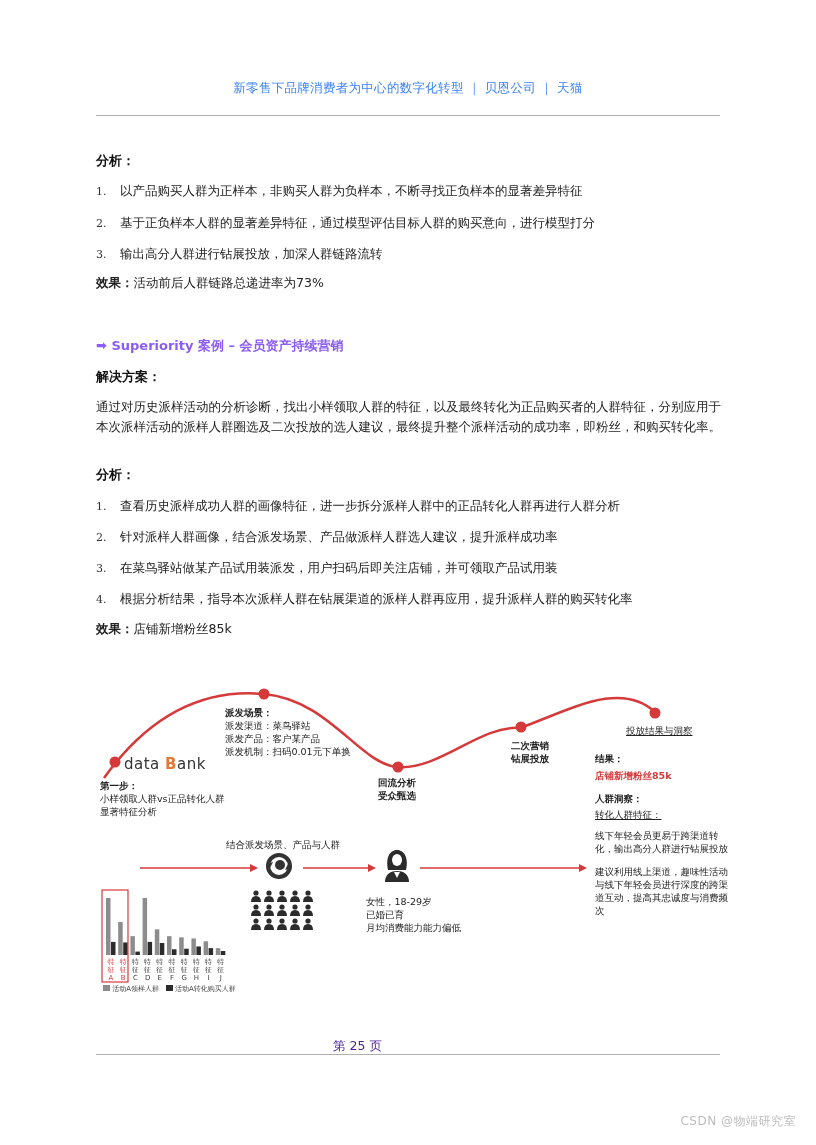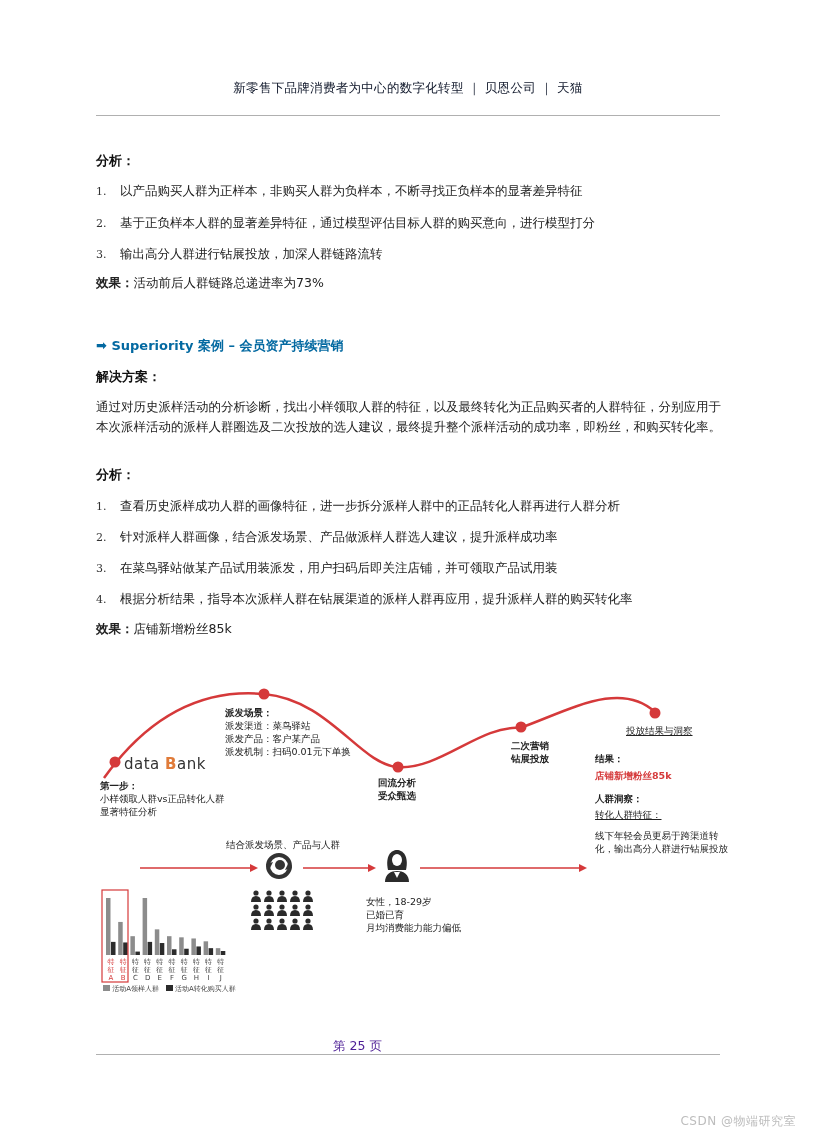--- a/index.html
+++ b/index.html
@@ -1,24 +1,24 @@
 <!DOCTYPE html>
 <html><head>
 <meta charset="utf-8">
 <style>
   html, body { margin:0; padding:0; background:#fff; }
   body { width:816px; height:1145px; position:relative; overflow:hidden;
          font-family:"DejaVu Sans", "Liberation Sans", sans-serif; color:#222; }
   .abs { position:absolute; }
-  .hdr { left:0; width:816px; top:80px; text-align:center; font-size:12.5px; color:#0f172a; letter-spacing:0.3px; }
+  .hdr { left:0; width:816px; top:80px; text-align:center; font-size:12.5px; color:#3b82f6; letter-spacing:0.3px; }
   .rule { left:96px; width:624px; height:1px; background:#b0b0b0; }
   .label { font-size:13px; font-weight:bold; color:#111; }
   .para { font-size:12.5px; color:#222; line-height:20px; }
   .num { display:inline-block; width:24px; font-family:"DejaVu Serif", serif; font-size:11px; color:#333; }
-  .section { font-size:13px; font-weight:bold; color:#0369a1; }
+  .section { font-size:13px; font-weight:bold; color:#8b5cf6; }
   .diag { font-size:9.5px; color:#222; line-height:13px; }
   .diag b { font-weight:bold; }
   .red { color:#d5393a; }
   .page { left:0; width:715px; top:1038px; text-align:center; font-size:12.5px; color:#4c1d95; }
   .wm { right:20px; top:1113px; font-size:12px; color:#bdbdbd; letter-spacing:0.5px; }
   .bullets { margin:0; padding:0; list-style:none; }
   .bullets li { position:relative; padding-left:10px; margin-bottom:3px; }
   .bullets li::before { content:"•"; position:absolute; left:0; }
 </style>
 </head>
@@ -209,20 +209,21 @@
 </div>
 
 <div class="abs diag" style="left:626px; top:724px;text-decoration:underline;">投放结果与洞察</div>
 
 <div class="abs diag" style="left:595px; top:752px; width:135px;">
   <b>结果：</b>
   <div class="red" style="font-weight:bold; margin-top:4px;">店铺新增粉丝85k</div>
   <div style="font-weight:bold; margin-top:10px;">人群洞察：</div>
   <div style="text-decoration:underline; margin-top:3px; margin-bottom:4px;">转化人群特征：</div>
   <div style="margin-top:8px;">线下年轻会员更易于跨渠道转化，输出高分人群进行钻展投放</div>
+  <div style="margin-top:10px;">建议利用线上渠道，趣味性活动与线下年轻会员进行深度的跨渠道互动，提高其忠诚度与消费频次</div>
 </div>
 
 <div class="abs diag" style="left:226px; top:838px;">结合派发场景、产品与人群</div>
 
 <div class="abs diag" style="left:366px; top:895px;">
   <span>女性，18-29岁</span><br>
   <span>已婚已育</span><br>
   <span>月均消费能力能力偏低</span>
 </div>
 

